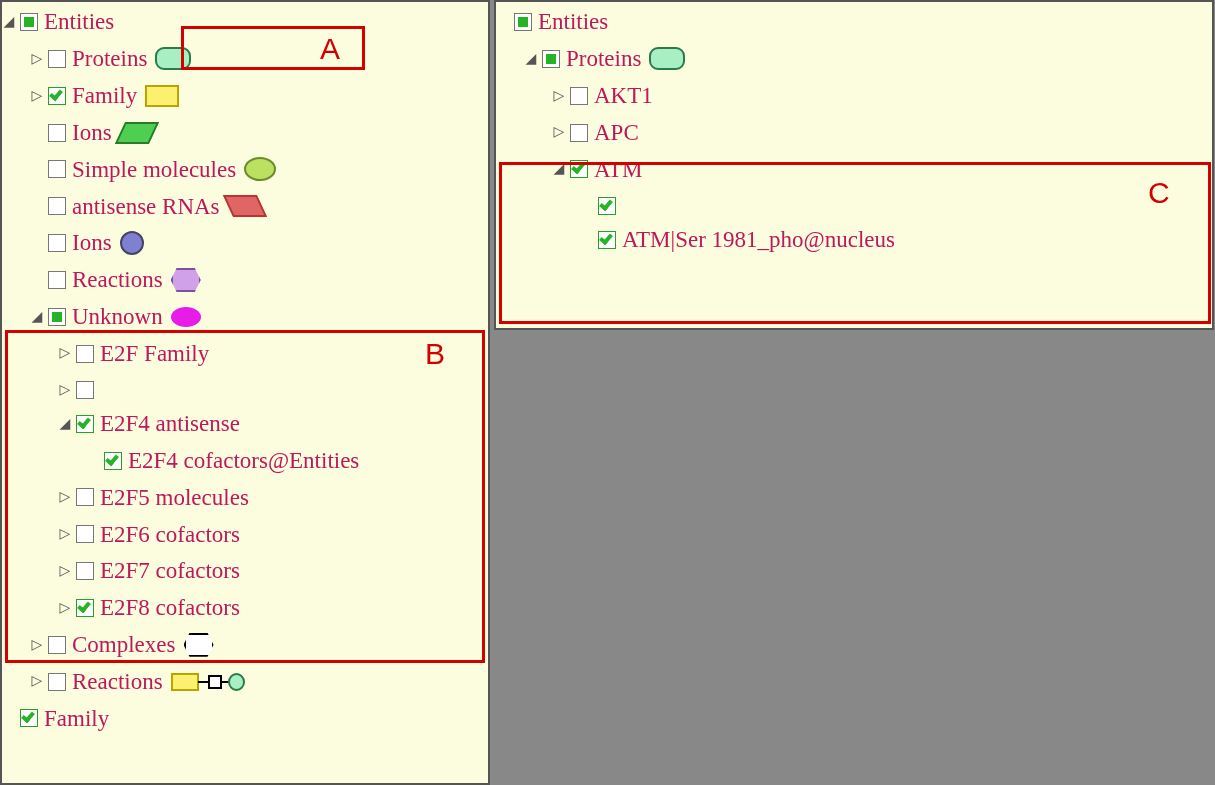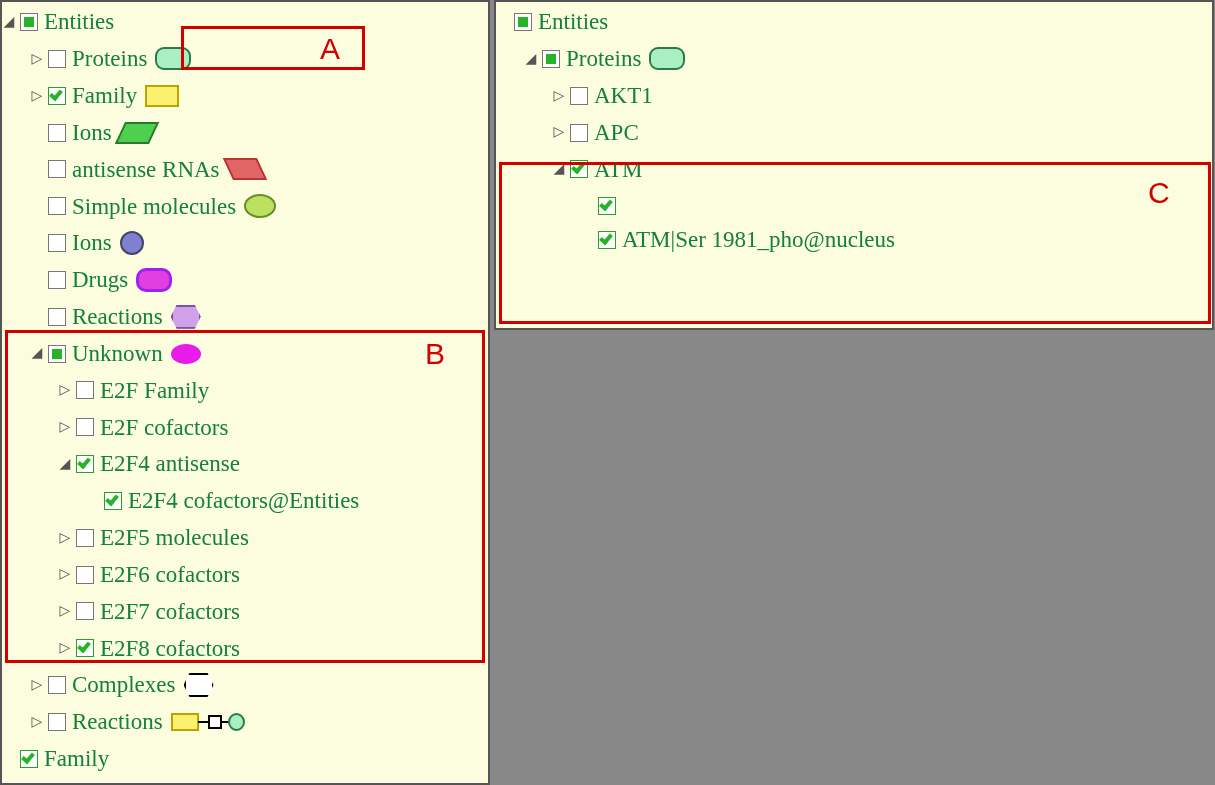--- a/index.html
+++ b/index.html
@@ -85,21 +85,21 @@
     left: 3px;
     top: 0px;
     width: 8px;
     height: 12px;
     border: solid #27b327;
     border-width: 0 4px 4px 0;
     transform: rotate(40deg);
     box-sizing: border-box;
   }
   .label {
-    color: #15803d;
+    color: #be185d;
   }
   
   .ico {
     display: inline-block;
     vertical-align: middle;
     margin-left: 6px;
   }
   .ico-rrect { width: 32px; height: 19px; border: 2px solid #2b7a4a; background: #a8f0c4; border-radius: 9px; }
   .ico-rect-yellow { width: 30px; height: 18px; border: 2px solid #b8a600; background: #fcf070; }
   .ico-para-green { width: 30px; height: 18px; border: 2px solid #2b7a2b; background: #4fcf4f; transform: skewX(-25deg); }
@@ -161,46 +161,38 @@
               <span class="toggle">&nbsp;</span>
               <span class="checkbox"></span>
               <span class="label">Ions</span>
               <span class="ico ico-para-green"></span>
             </span>
           </li>
           <li>
             <span class="node-row">
               <span class="toggle">&nbsp;</span>
               <span class="checkbox"></span>
+              <span class="label">Simple molecules</span>
+              <span class="ico ico-ellipse-green"></span>
+            </span>
+          </li>
+          <li>
+            <span class="node-row">
+              <span class="toggle">&nbsp;</span>
+              <span class="checkbox"></span>
               <span class="label">antisense RNAs</span>
               <span class="ico ico-para-red"></span>
             </span>
           </li>
           <li>
             <span class="node-row">
               <span class="toggle">&nbsp;</span>
               <span class="checkbox"></span>
-              <span class="label">Simple molecules</span>
-              <span class="ico ico-ellipse-green"></span>
-            </span>
-          </li>
-          <li>
-            <span class="node-row">
-              <span class="toggle">&nbsp;</span>
-              <span class="checkbox"></span>
               <span class="label">Ions</span>
               <span class="ico ico-circle-blue"></span>
-            </span>
-          </li>
-          <li>
-            <span class="node-row">
-              <span class="toggle">&nbsp;</span>
-              <span class="checkbox"></span>
-              <span class="label">Drugs</span>
-              <span class="ico ico-drug"></span>
             </span>
           </li>
           <li>
             <span class="node-row">
               <span class="toggle">&nbsp;</span>
               <span class="checkbox"></span>
               <span class="label">Reactions</span>
               <span class="ico ico-hex-lav"></span>
             </span>
           </li>
@@ -213,21 +205,20 @@
             </span>
             <ul>
               <li><span class="node-row">
                 <span class="toggle">▷</span>
                 <span class="checkbox"></span>
                 <span class="label">E2F Family</span>
               </span></li>
               <li><span class="node-row">
                 <span class="toggle">▷</span>
                 <span class="checkbox"></span>
-                <span class="label">E2F cofactors</span>
               </span></li>
               <li>
                 <span class="node-row">
                   <span class="toggle">◢</span>
                   <span class="checkbox checked"></span>
                   <span class="label">E2F4 antisense</span>
                 </span>
                 <ul>
                   <li><span class="node-row">
                     <span class="toggle">&nbsp;</span>

